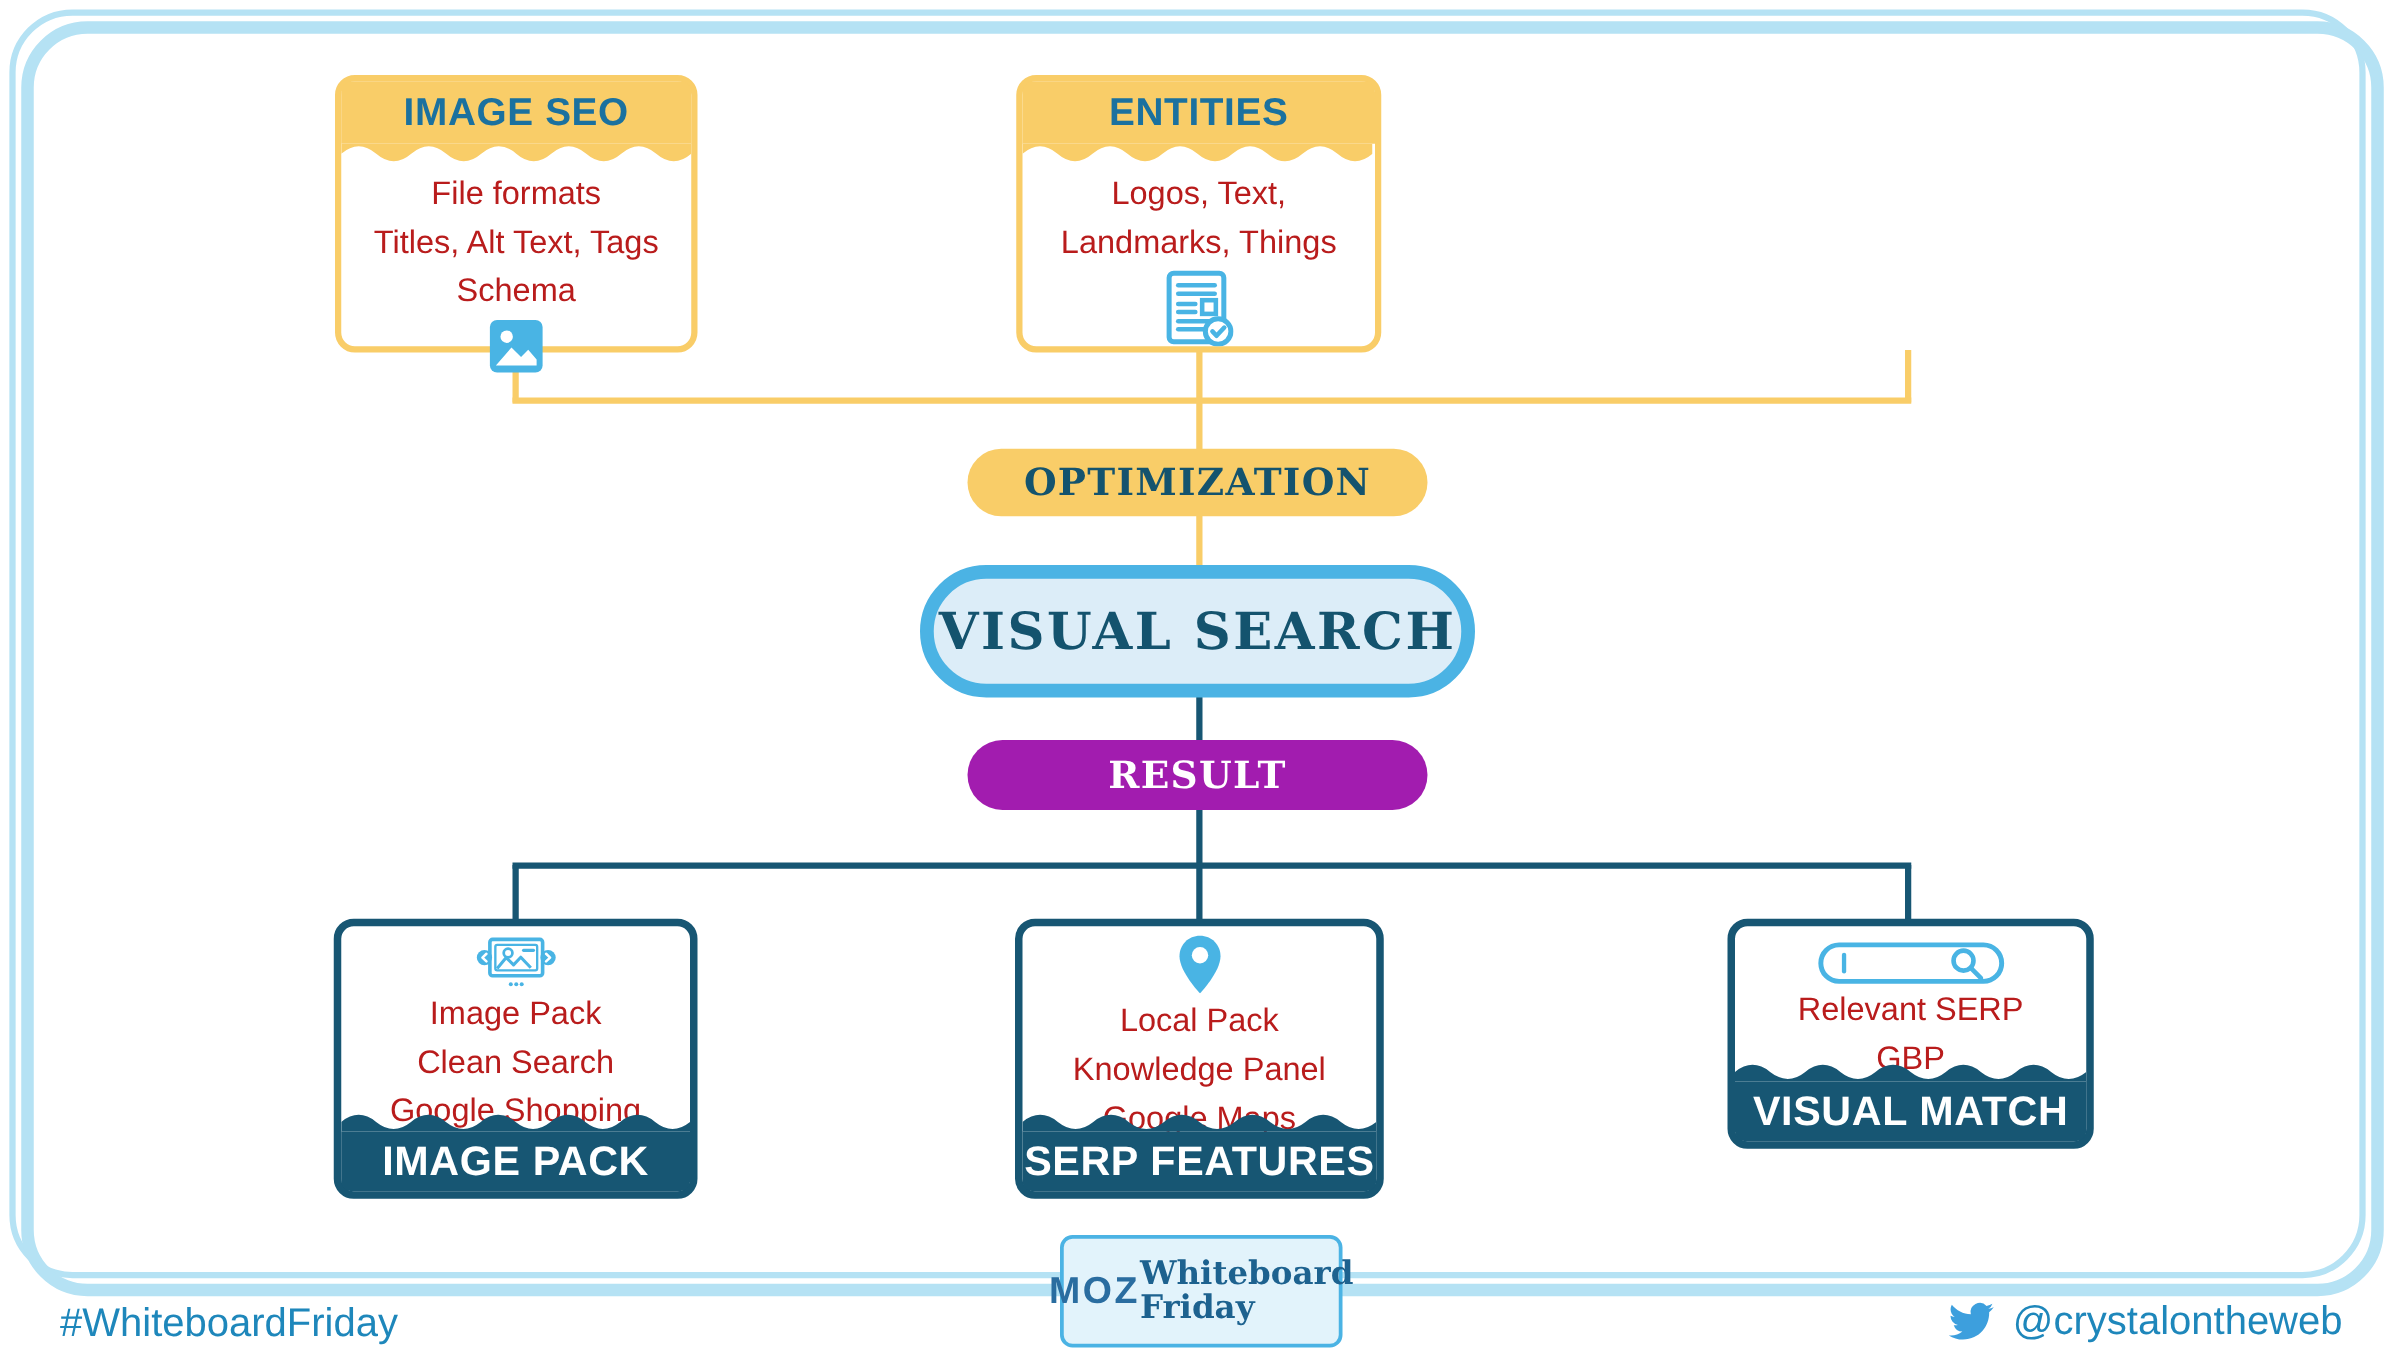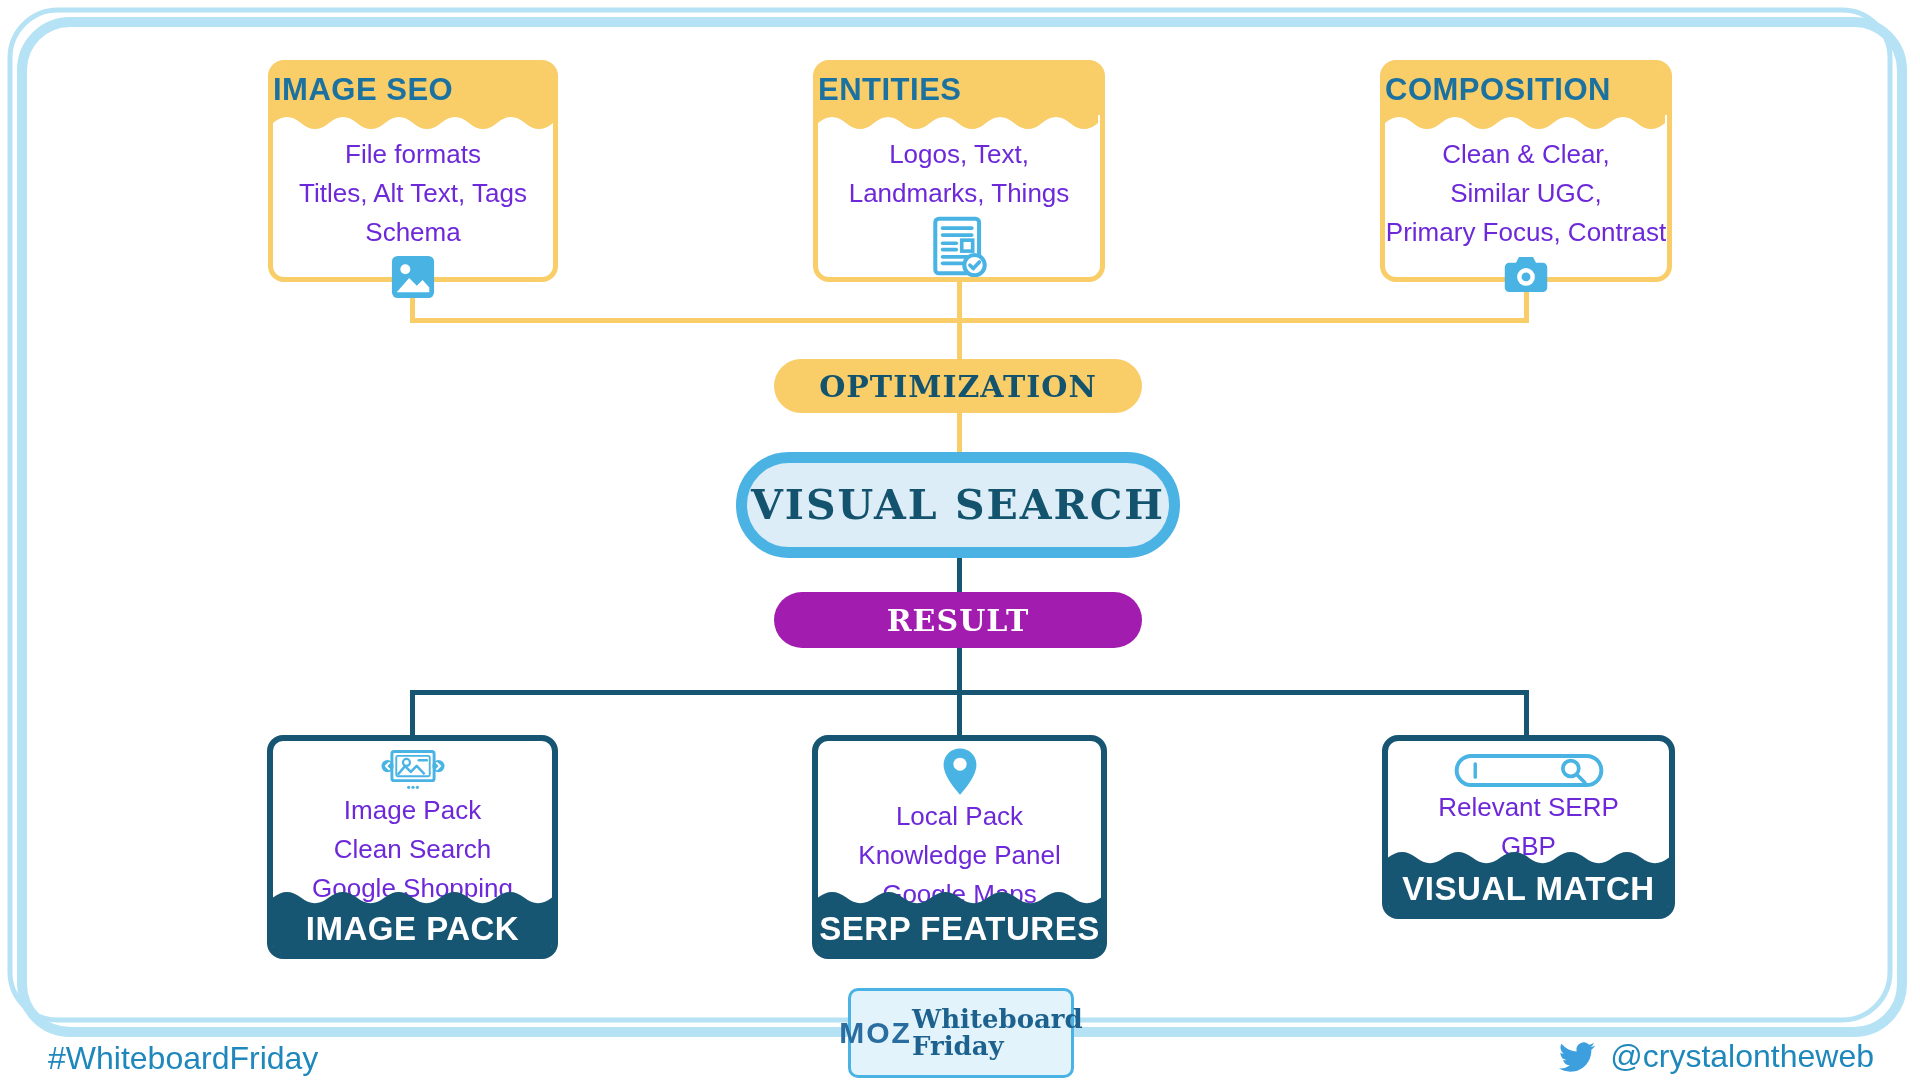--- a/index.html
+++ b/index.html
@@ -12,25 +12,25 @@
 
   
   .vline, .hline { position:absolute; z-index:2; }
   .yellow-line { background:#f9cd68; }
   .navy-line   { background:#175673; }
 
   
   .tbox { position:absolute; z-index:3; background:#fff; border:5px solid #f9cd68;
           border-radius:16px; }
   .tbox-head { position:absolute; left:0; top:0; right:0; height:50px; background:#f9cd68;
-               border-radius:9px 9px 0 0; display:flex; align-items:center; justify-content:flex-start; }
+               border-radius:9px 9px 0 0; display:flex; align-items:center; justify-content:center; }
   .tbox-title { color:#1b719f; font-size:31px; font-weight:bold; letter-spacing:.5px; }
   .tbox-wave { position:absolute; left:0; top:50px; right:0; height:16px; display:block; }
   .tbox-body { position:absolute; left:0; top:70px; right:0; bottom:0; text-align:center; }
-  .body-line { font-size:26px; color:#6d28d9; line-height:39px; }
+  .body-line { font-size:26px; color:#b91c1c; line-height:39px; }
   .tbox-icon { margin-top:2px; }
 
   
   .pill { position:absolute; z-index:3; display:flex; align-items:center; justify-content:center;
           font-family:"DejaVu Serif", serif; font-weight:bold; }
   #opt-pill { left:774px; top:359px; width:368px; height:54px; background:#f9cd68;
               border-radius:27px; color:#14536e; font-size:30px; letter-spacing:1px; }
   #vs-pill  { left:736px; top:452px; width:444px; height:106px; background:#dcedf8;
               border:11px solid #4bb3e4; border-radius:56px; color:#14536e;
               font-size:41px; letter-spacing:2px; }
@@ -126,38 +126,20 @@
           <line x1="6" y1="23" x2="22" y2="23"></line>
           <line x1="6" y1="26.5" x2="18" y2="26.5"></line>
         </g>
         <rect x="16.5" y="13.8" width="6" height="6" stroke="#49b4e4" stroke-width="2" fill="none"></rect>
         <circle cx="23.5" cy="27.5" r="5.6" fill="#ffffff" stroke="#49b4e4" stroke-width="2.2"></circle>
         <path d="M21,27.5 L22.8,29.4 L26.2,25.8" stroke="#49b4e4" stroke-width="2" stroke-linecap="round" stroke-linejoin="round" fill="none"></path>
       </svg>
     </div>
   </div>
 
-  <div class="tbox" id="tbox3" style="left:1380px;top:60px;width:292px;height:222px;">
-    <div class="tbox-head">
-      <span class="tbox-title">COMPOSITION</span>
-    </div>
-    <svg class="tbox-wave" viewBox="0 0 280 16" preserveAspectRatio="none">
-      <path d="M0,8 Q14,-4 28,8 T56,8 T84,8 T112,8 T140,8 T168,8 T196,8 T224,8 T252,8 T280,8 L280,0 L0,0 Z" fill="#f9cd68"></path>
-    </svg>
-    <div class="tbox-body">
-      <div class="body-line">Clean &amp; Clear,</div>
-      <div class="body-line">Similar UGC,</div>
-      <div class="body-line">Primary Focus, Contrast</div>
-      <svg class="tbox-icon" width="48" height="41" viewBox="0 0 26 22">
-        <path d="M9.2,1.5 L7.6,4.6 H4 C2.6,4.6 1.5,5.7 1.5,7.1 V18 C1.5,19.4 2.6,20.5 4,20.5 H22 C23.4,20.5 24.5,19.4 24.5,18 V7.1 C24.5,5.7 23.4,4.6 22,4.6 H18.4 L16.8,1.5 Z" fill="#49b4e4"></path>
-        <circle cx="13" cy="12.3" r="4.8" fill="#ffffff"></circle>
-        <circle cx="13" cy="12.3" r="2.4" fill="#49b4e4"></circle>
-      </svg>
-    </div>
-  </div>
 
   <div class="pill" id="opt-pill">
     <span>OPTIMIZATION</span>
   </div>
 
   <div class="pill" id="vs-pill">
     <span>VISUAL SEARCH</span>
   </div>
 
   <div class="pill" id="res-pill">

